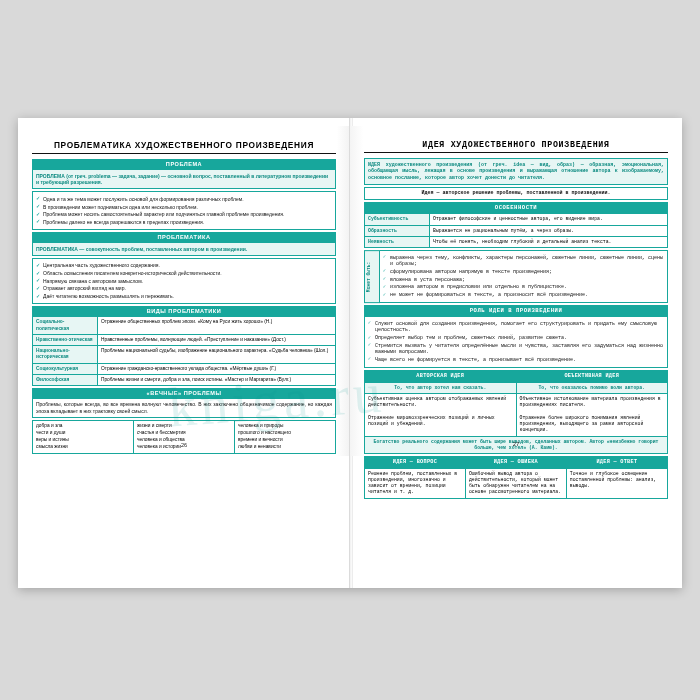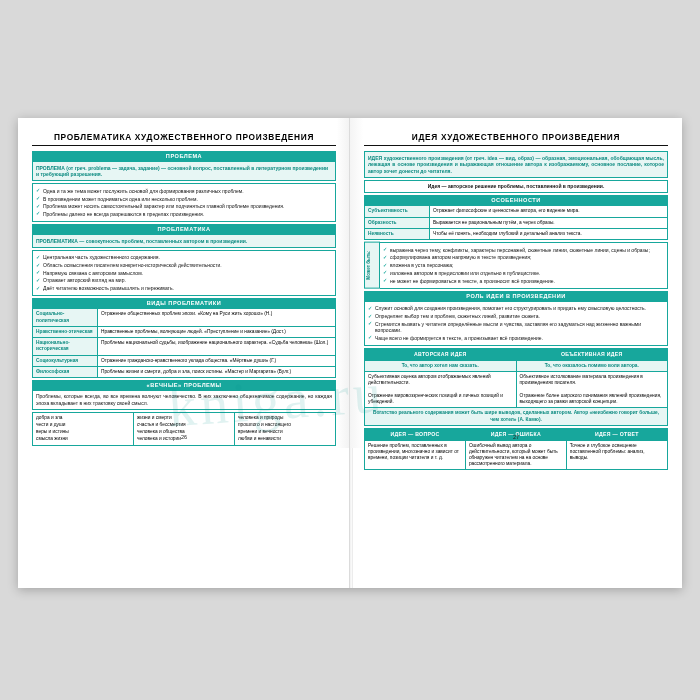--- a/index.html
+++ b/index.html
@@ -16,26 +16,28 @@
     background:#ffffff;
     box-shadow:0 2px 10px rgba(0,0,0,0.25);
     display:flex;
   }
   .page{
     position:relative;
     width:332px;height:330px;
     padding:14px 14px 0 14px;
     box-sizing:border-box;
     background:#fff;
+    margin-top:8px;
   }
   .page.left{
     background:linear-gradient(to left,#f2f2f2 0%,#ffffff 4%,#ffffff 100%);
   }
   .page.right{
     background:linear-gradient(to right,#f4f4f4 0%,#ffffff 4%,#ffffff 100%);
+    font-family:Liberation Mono, monospace;
   }
   .spine{
     position:absolute;left:331px;top:0;width:4px;height:470px;
     background:linear-gradient(to right,#cfcfcf,#ffffff,#e6e6e6);
   }
   .watermark{
     position:absolute;left:150px;top:250px;
     font-size:56px;color:rgba(0,150,136,0.12);
     font-family:"Liberation Serif", serif;
     letter-spacing:4px;

